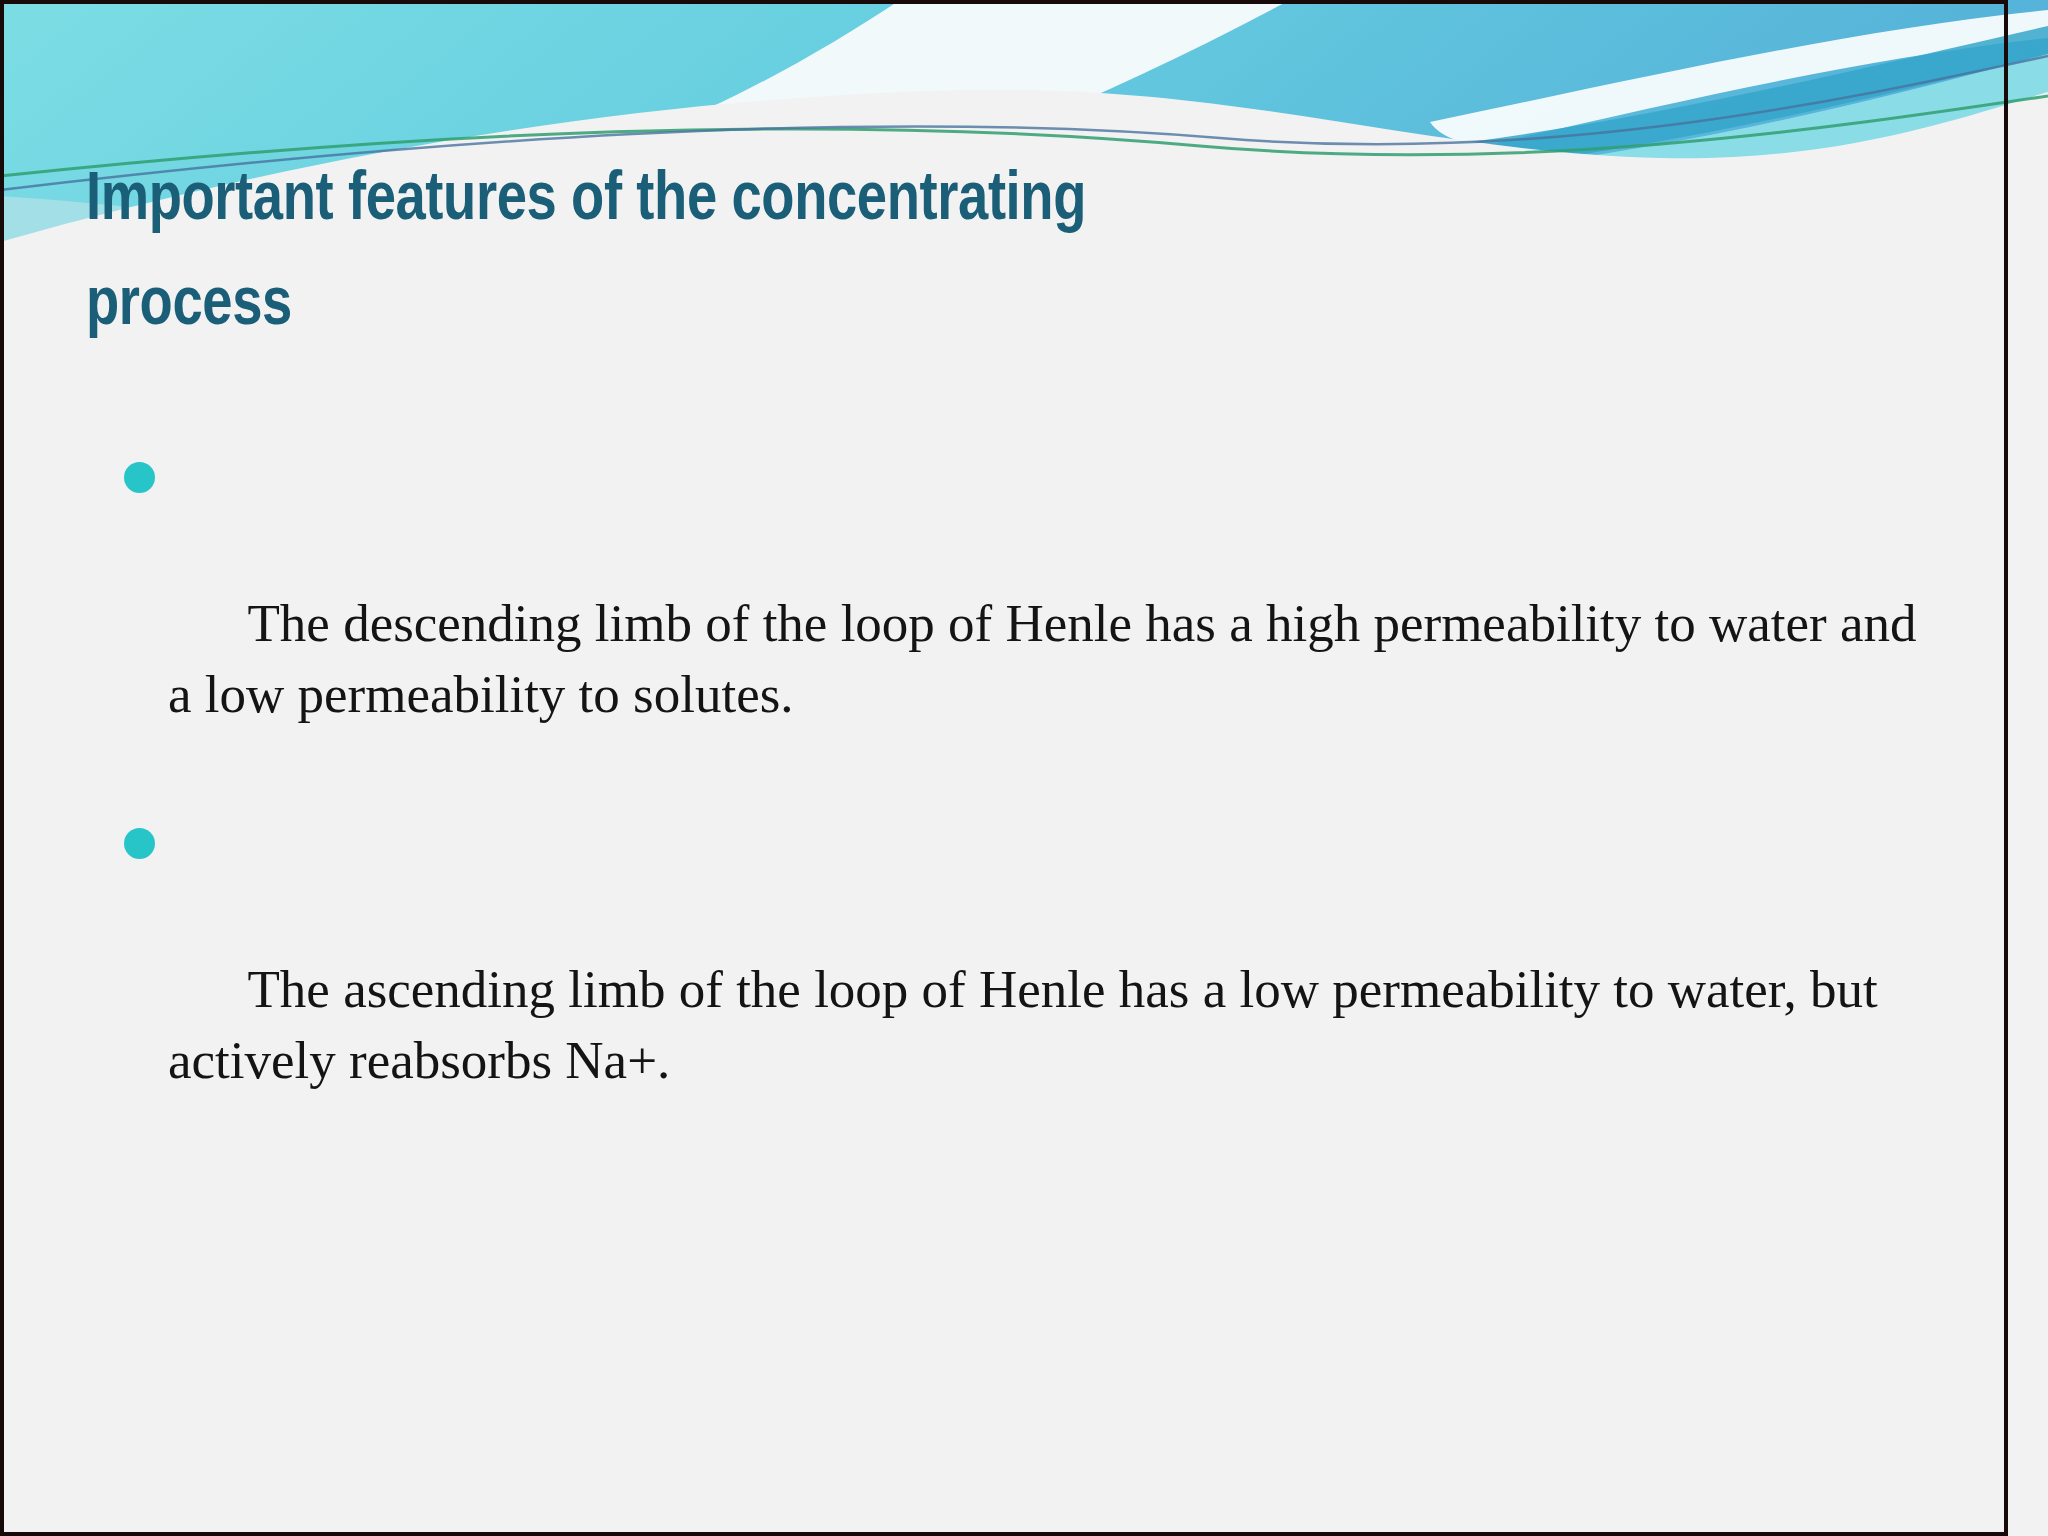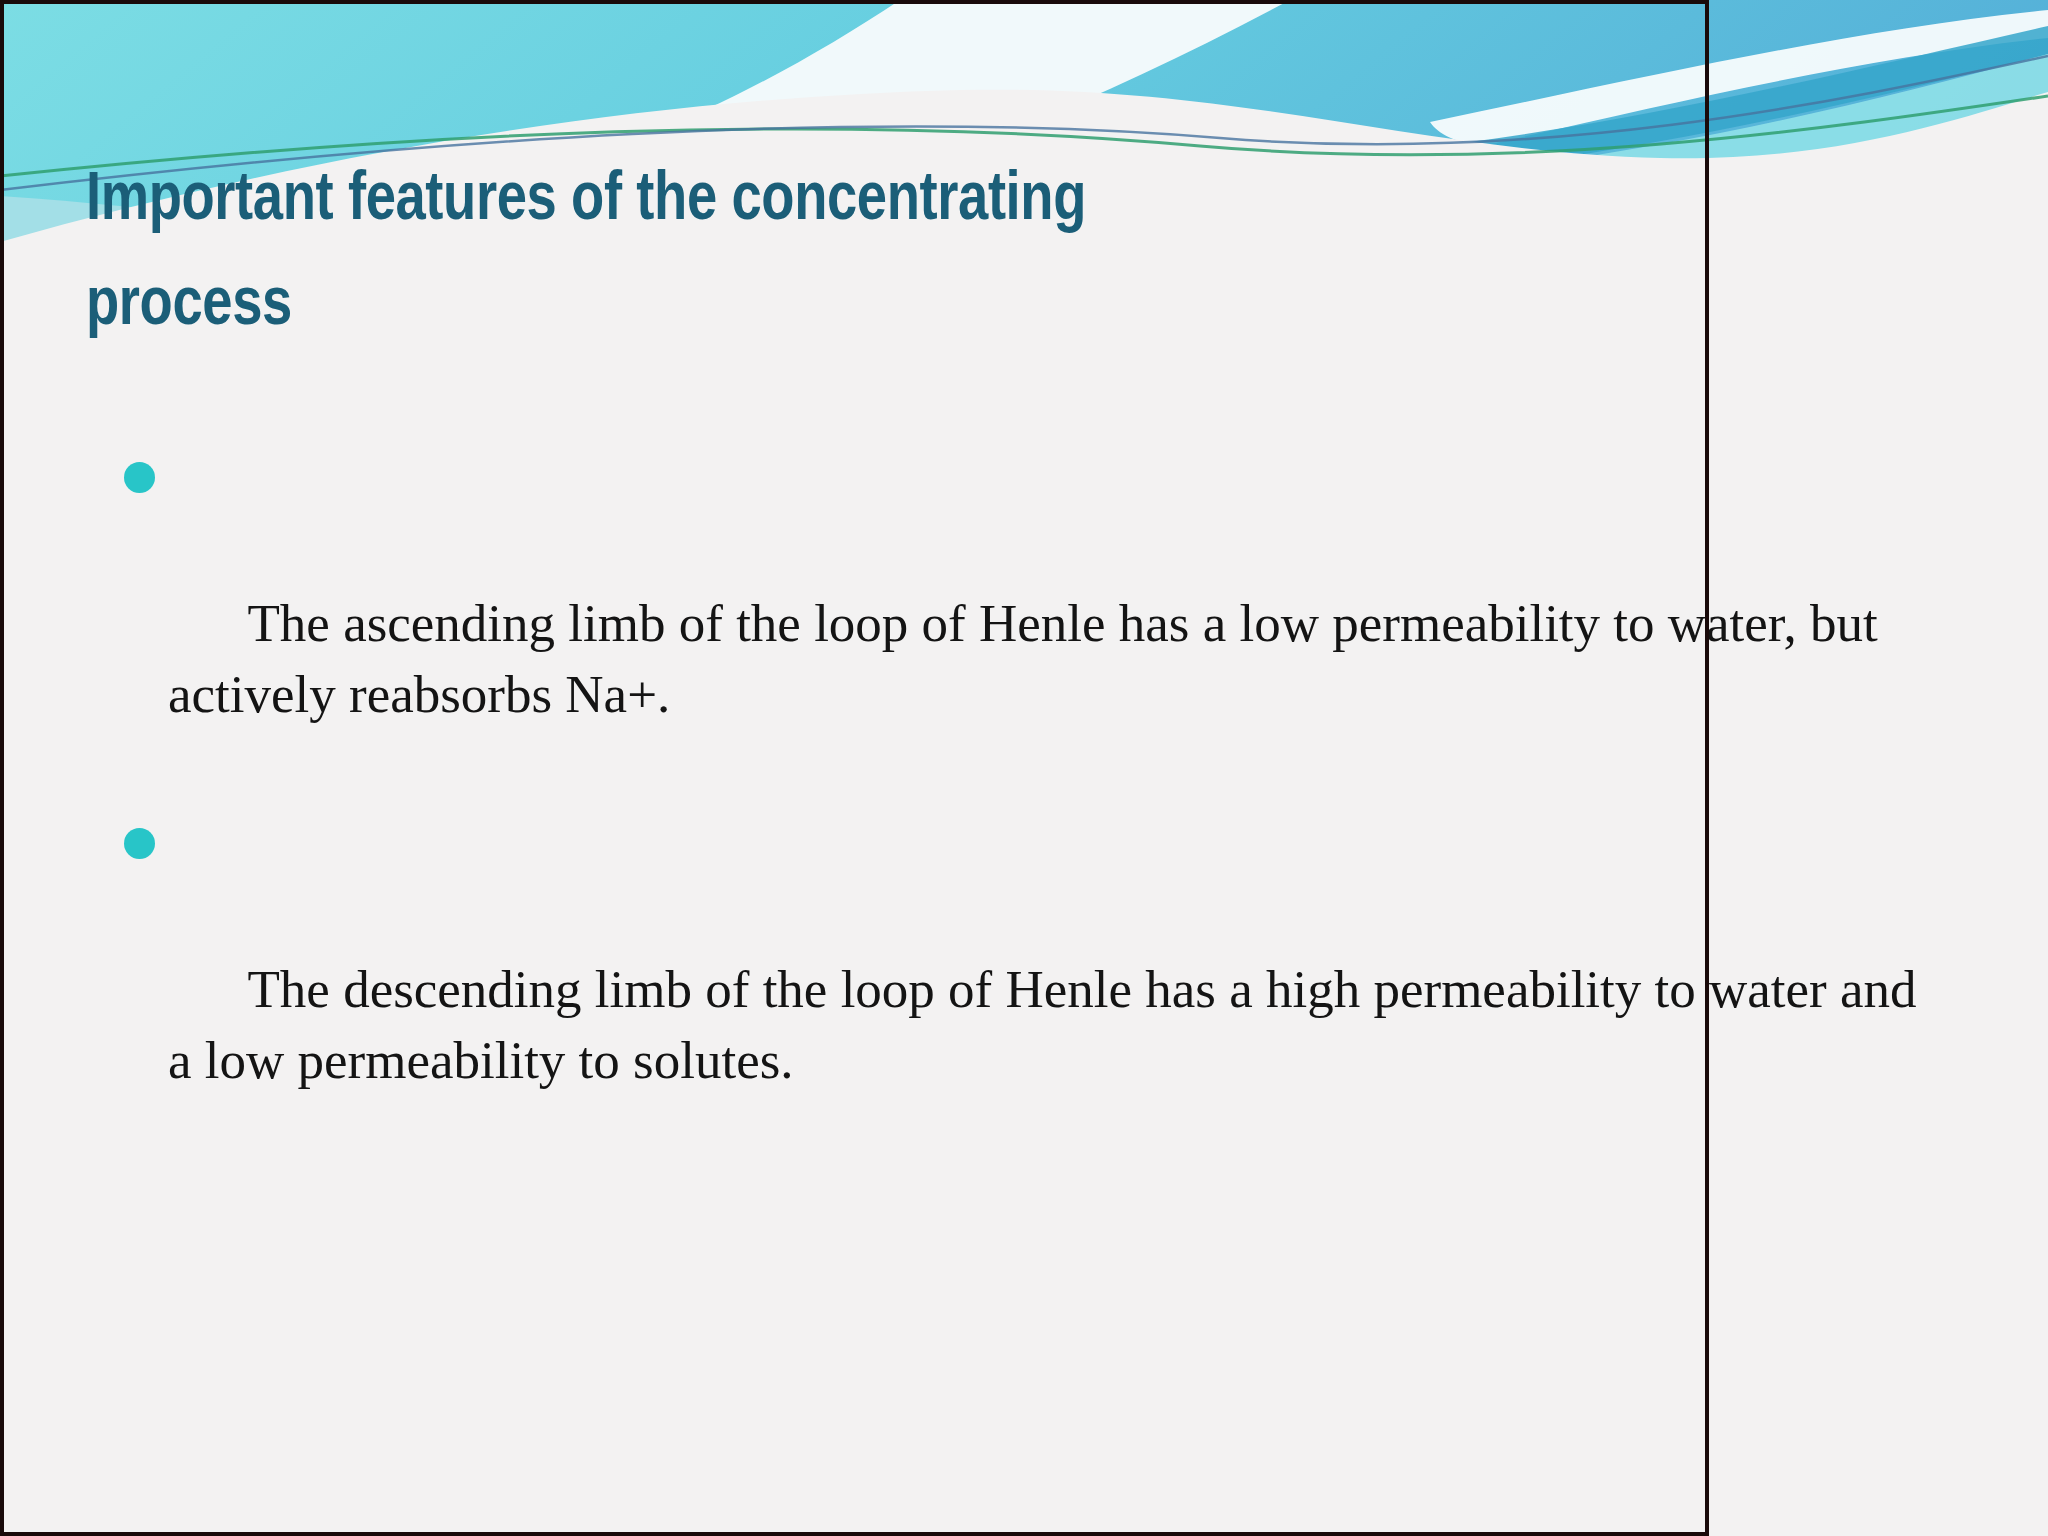--- a/index.html
+++ b/index.html
@@ -6,21 +6,21 @@
     margin: 0;
     padding: 0;
     width: 2048px;
     height: 1536px;
     overflow: hidden;
     background: #f3f2f2;
     font-family: "Liberation Sans", sans-serif;
   }
   .slide {
     position: relative;
-    width: 1709px;
+    width: 2008px;
     height: 1536px;
     background: #f3f2f2;
   }
   
   .frame-border {
     position: absolute;
     inset: 0;
     box-shadow: inset 0 0 0 4px #190a0a;
     pointer-events: none;
     z-index: 50;
@@ -113,23 +113,23 @@
   </svg>
 
   <h1 class="title-block">
     <span class="title-line">Important features of the concentrating</span>
     <span class="title-line">process</span>
   </h1>
 
   <ul class="bullet-list">
     <li class="bullet-item">
       <span class="bullet-dot"></span>
-      <span>The ascending limb of the loop of Henle has a low permeability to water, but actively reabsorbs Na+.</span>
+      <span>The descending limb of the loop of Henle has a high permeability to water and a low permeability to solutes.</span>
     </li>
     <li class="bullet-item">
       <span class="bullet-dot"></span>
-      <span>The descending limb of the loop of Henle has a high permeability to water and a low permeability to solutes.</span>
+      <span>The ascending limb of the loop of Henle has a low permeability to water, but actively reabsorbs Na+.</span>
     </li>
 
   </ul>
 
   <div class="frame-border"></div>
 </div>
 
 </body></html>

